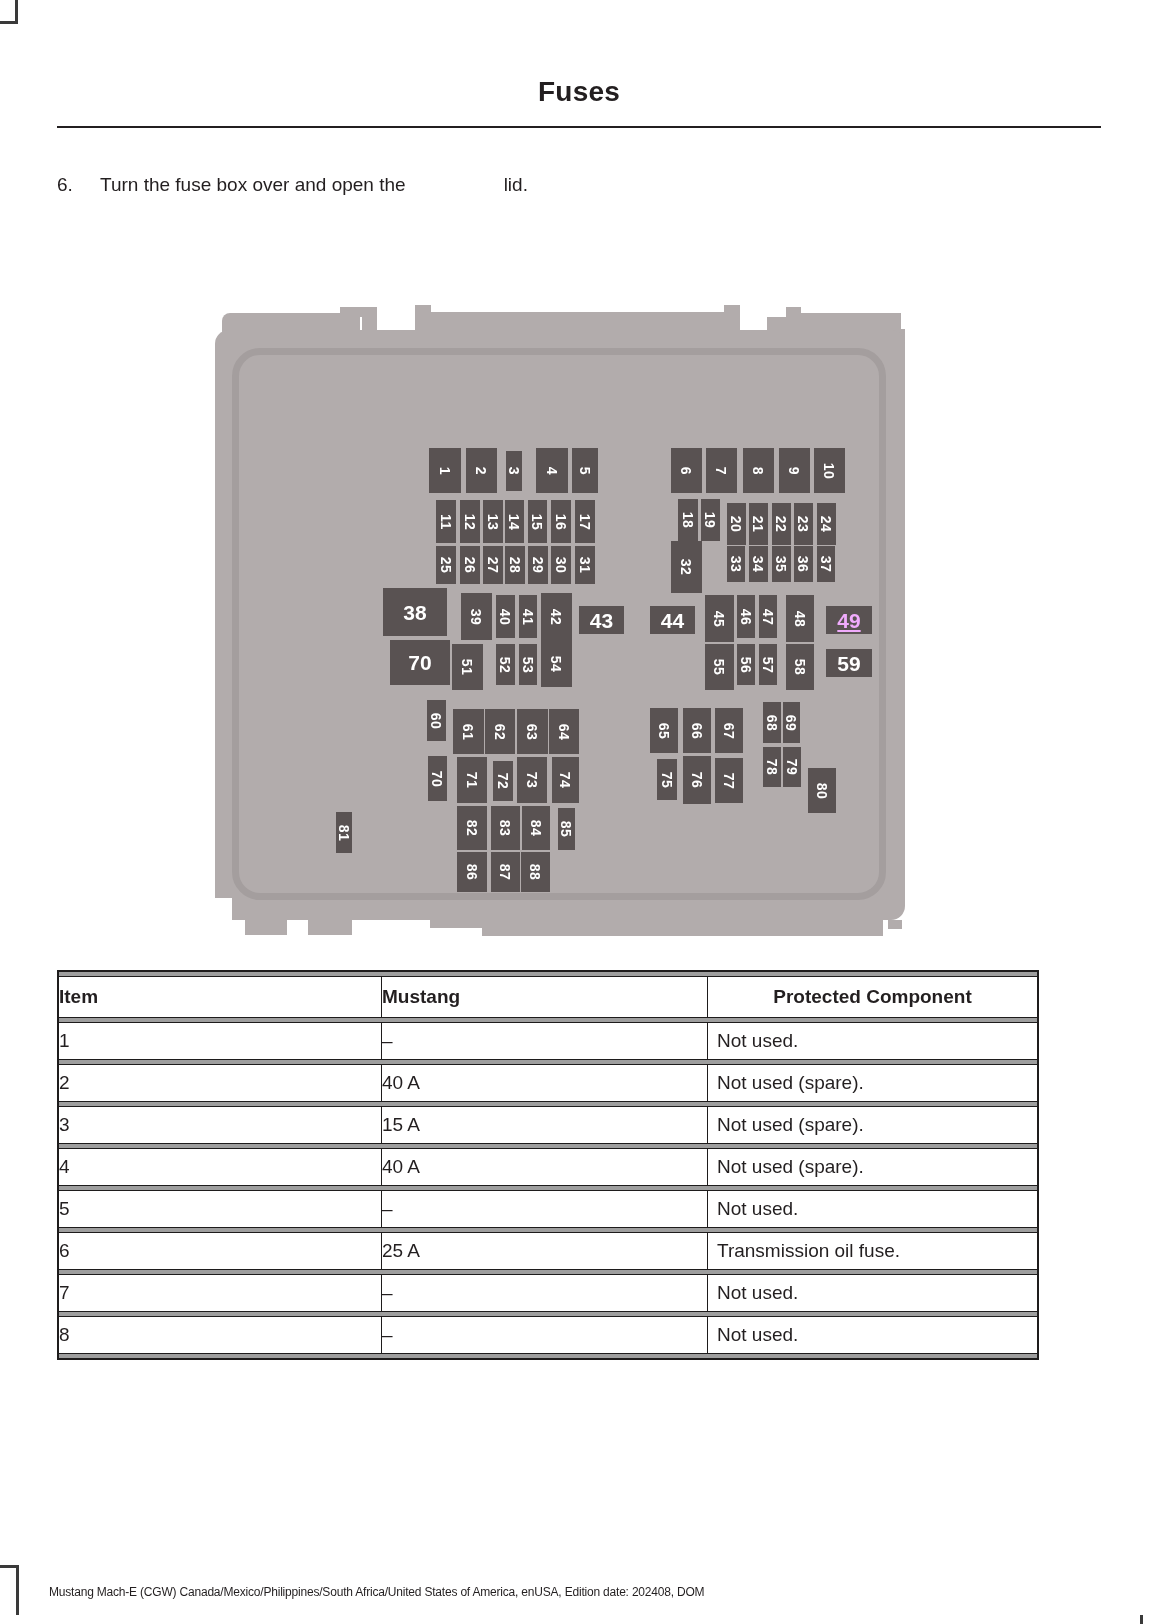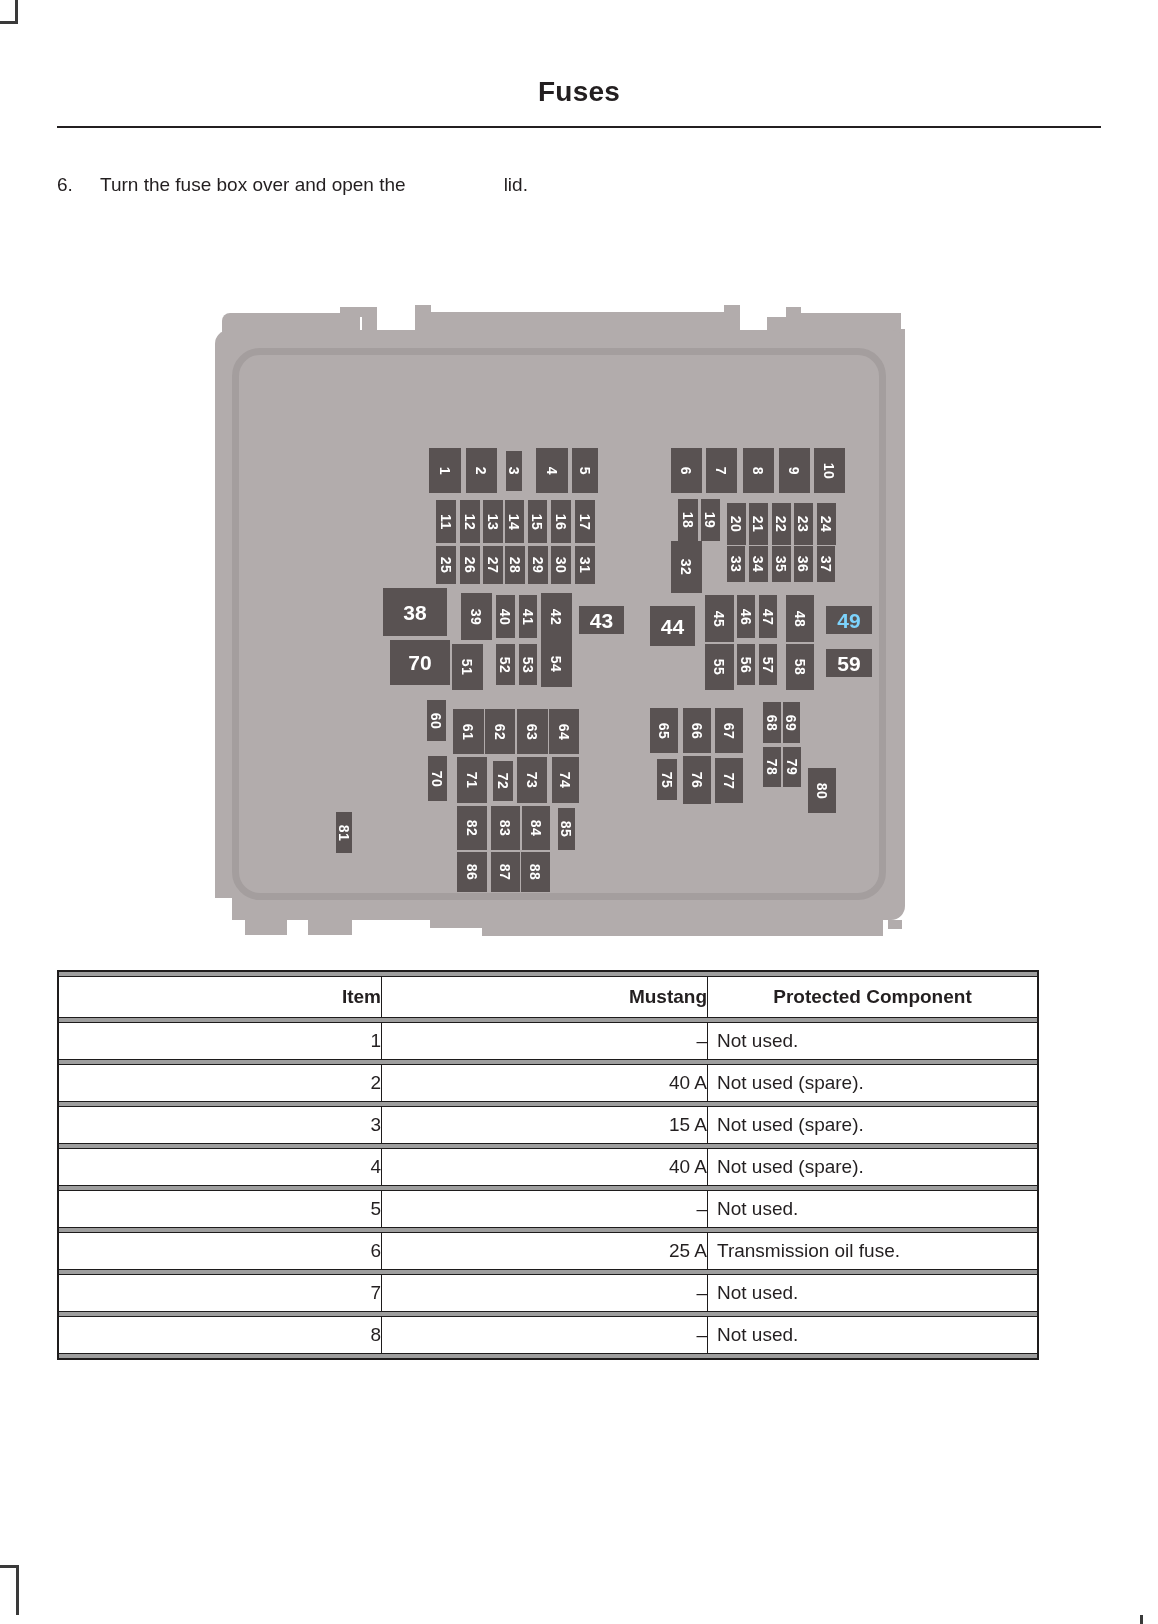--- a/index.html
+++ b/index.html
@@ -50,21 +50,21 @@
   .fuse.fh span{transform:none;font-size:21px;letter-spacing:0;}
   
   .fuse-table{position:absolute;left:57px;top:970px;width:978px;table-layout:fixed;
               border-collapse:separate;border-spacing:0 4px;background:#9e9e9e;
               border:2px solid #1e1c1c;font-size:19px;}
   .fuse-table th,.fuse-table td{background:#ffffff;border-top:1px solid #1e1c1c;
               border-bottom:1px solid #1e1c1c;padding:0;vertical-align:middle;}
   .fuse-table th+th,.fuse-table td+td{border-left:1px solid #1e1c1c;}
   .fuse-table th{height:40px;font-weight:700;text-align:center;}
   .fuse-table td{height:36px;}
-  .fuse-table .c0,.fuse-table .c1{text-align:right;}
+  .fuse-table .c0,.fuse-table .c1{text-align:left;}
   .fuse-table .c2{text-align:left;padding-left:9px;}
   .fuse-table col.w0{width:322px;} .fuse-table col.w1{width:326px;} .fuse-table col.w2{width:330px;}
   .pageno{position:absolute;left:0;top:1440px;width:100%;text-align:center;font-size:19px;}
   .footer{position:absolute;left:49px;top:1585px;font-size:12px;letter-spacing:-0.2px;}
 </style>
 </head>
 <body>
 
 <div class="page">
 
@@ -227,37 +227,37 @@
         </div>
         <div class="fuse" style="left: 519px; top: 595px; width: 18px; height: 43px; background: rgb(89, 82, 82);">
           <span style="color: rgb(255, 255, 255);">41</span>
         </div>
         <div class="fuse" style="left: 541px; top: 593px; width: 31px; height: 48px; background: rgb(89, 82, 82);">
           <span style="color: rgb(255, 255, 255);">42</span>
         </div>
         <div class="fuse fh" style="left: 579px; top: 606px; width: 45px; height: 28px; background: rgb(89, 82, 82);">
           <span style="color: rgb(255, 255, 255);">43</span>
         </div>
-        <div class="fuse fh" style="left: 650px; top: 606px; width: 45px; height: 40px; background: rgb(89, 82, 82);">
+        <div class="fuse fh" style="left: 650px; top: 606px; width: 45px; height: 28px; background: rgb(89, 82, 82);">
           <span style="color: rgb(255, 255, 255);">44</span>
         </div>
         <div class="fuse" style="left: 705px; top: 595px; width: 29px; height: 47px; background: rgb(89, 82, 82);">
           <span style="color: rgb(255, 255, 255);">45</span>
         </div>
         <div class="fuse" style="left: 737px; top: 595px; width: 18px; height: 43px; background: rgb(89, 82, 82);">
           <span style="color: rgb(255, 255, 255);">46</span>
         </div>
         <div class="fuse" style="left: 759px; top: 595px; width: 18px; height: 43px; background: rgb(89, 82, 82);">
           <span style="color: rgb(255, 255, 255);">47</span>
         </div>
         <div class="fuse" style="left: 786px; top: 595px; width: 28px; height: 47px; background: rgb(89, 82, 82);">
           <span style="color: rgb(255, 255, 255);">48</span>
         </div>
         <div class="fuse fh" style="left: 826px; top: 606px; width: 46px; height: 28px; background: rgb(89, 82, 82);">
-          <span style="color: #7dd3fc;">49</span>
+          <span style="color: #f0abfc; text-decoration: underline;">49</span>
         </div>
         <div class="fuse fh" style="left: 390px; top: 640px; width: 60px; height: 45px; background: rgb(89, 82, 82);">
           <span style="color: rgb(255, 255, 255);">70</span>
         </div>
         <div class="fuse" style="left: 452px; top: 644px; width: 31px; height: 46px; background: rgb(89, 82, 82);">
           <span style="color: rgb(255, 255, 255);">51</span>
         </div>
         <div class="fuse" style="left: 496px; top: 644px; width: 19px; height: 41px; background: rgb(89, 82, 82);">
           <span style="color: rgb(255, 255, 255);">52</span>
         </div>
@@ -422,14 +422,15 @@
           <td class="c2">Not used.</td>
         </tr>
         <tr>
           <td class="c0">8</td>
           <td class="c1">–</td>
           <td class="c2">Not used.</td>
         </tr>
       </tbody>
   </table>
 
+  <div class="footer">Mustang Mach-E (CGW) Canada/Mexico/Philippines/South Africa/United States of America, enUSA, Edition date: 202408, DOM</div>
 
 </div>
 
 </body></html>

